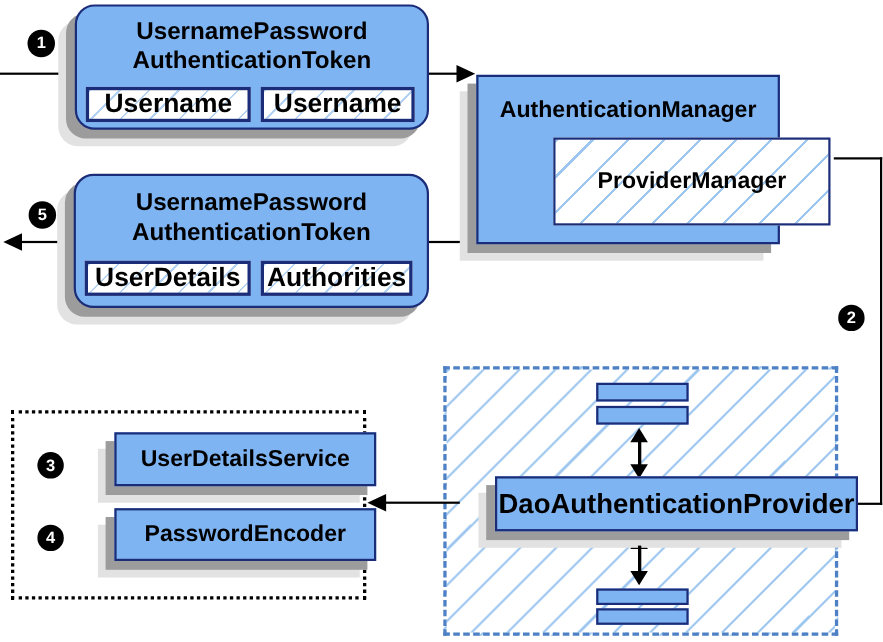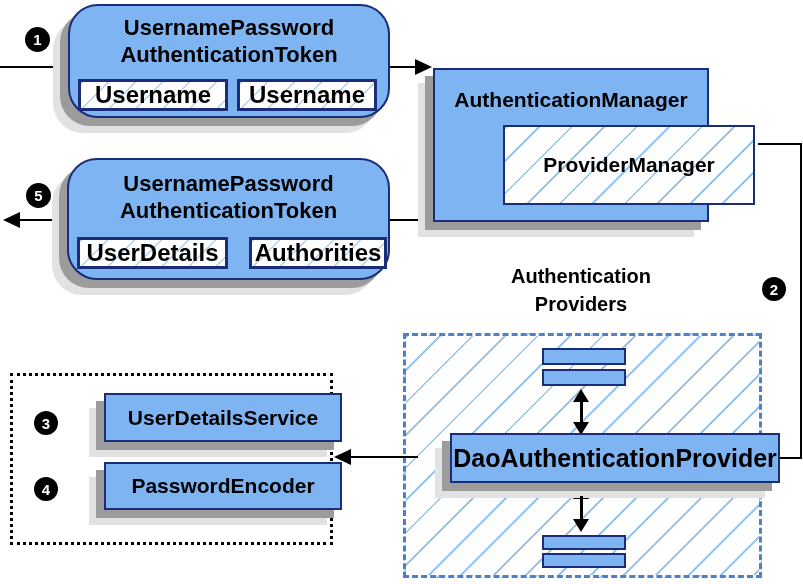--- a/index.html
+++ b/index.html
@@ -6,21 +6,21 @@
   .canvas{
     position:relative;width:803px;height:584px;background:#fff;overflow:hidden;
     font-family:"Liberation Sans",sans-serif;font-weight:bold;color:#000;
   }
   
   .node{
     position:absolute;box-sizing:border-box;z-index:2;
     background:#7FB4F2;border:2px solid #1B2C78;
   }
   .shadowed{box-shadow:-8px 8px 0 0 #9C9C9C,-15px 15px 0 0 #E2E2E2;}
-  .rounded{border-radius:30px;}
+  .rounded{border-radius:18px;}
   .hatch-big{
     background-color:#fff;
     background-image:repeating-linear-gradient(135deg,#9CC6EF 0px,#9CC6EF 2px,transparent 2px,transparent 23px);
   }
   .hatch-small{
     background-color:#fff;
     background-image:repeating-linear-gradient(135deg,#B4D2F3 0px,#B4D2F3 1.5px,transparent 1.5px,transparent 19px);
   }
   .lineseg{position:absolute;background:#000;z-index:1;}
   .z3{z-index:3;}
@@ -82,27 +82,23 @@
     <div style="margin-top:18px;text-align:center;font-size:21px;">AuthenticationManager</div>
     <div class="chip hatch-big centered-text" style="left:36px;top:55px;width:252px;height:80px;border-width:2px;font-size:21px;">ProviderManager</div>
   </div>
 
   <div class="node rounded shadowed" style="left:67px;top:158px;width:323px;height:122px;">
     <div class="token-title" style="padding-top:10px;">
       <div>UsernamePassword</div>
       <div>AuthenticationToken</div>
     </div>
     <div class="chip hatch-small" style="left:8px;top:77px;width:151px;height:32px;">UserDetails</div>
-    <div class="chip hatch-small" style="left:180px;top:77px;width:138px;height:32px;">Authorities</div>
+    <div class="chip hatch-small" style="left:168px;top:77px;width:138px;height:32px;">Authorities</div>
   </div>
 
-  <div class="biglabel" style="left:441px;top:262px;width:280px;">
-    <div>Authentication</div>
-    <div>Providers</div>
-  </div>
 
   <div class="dashed-group hatch-big" style="left:403px;top:333px;width:359px;height:245px;"></div>
 
   <div class="bar" style="left:542px;top:348px;width:84px;height:17px;"></div>
   <div class="bar" style="left:542px;top:369px;width:84px;height:17px;"></div>
 
   <div class="lineseg z3" style="left:580px;top:399px;width:3px;height:26px;"></div>
   <div class="tri tri-up z3" style="left:573px;top:389px;"></div>
   <div class="tri tri-down z3" style="left:573px;top:422px;"></div>
 

